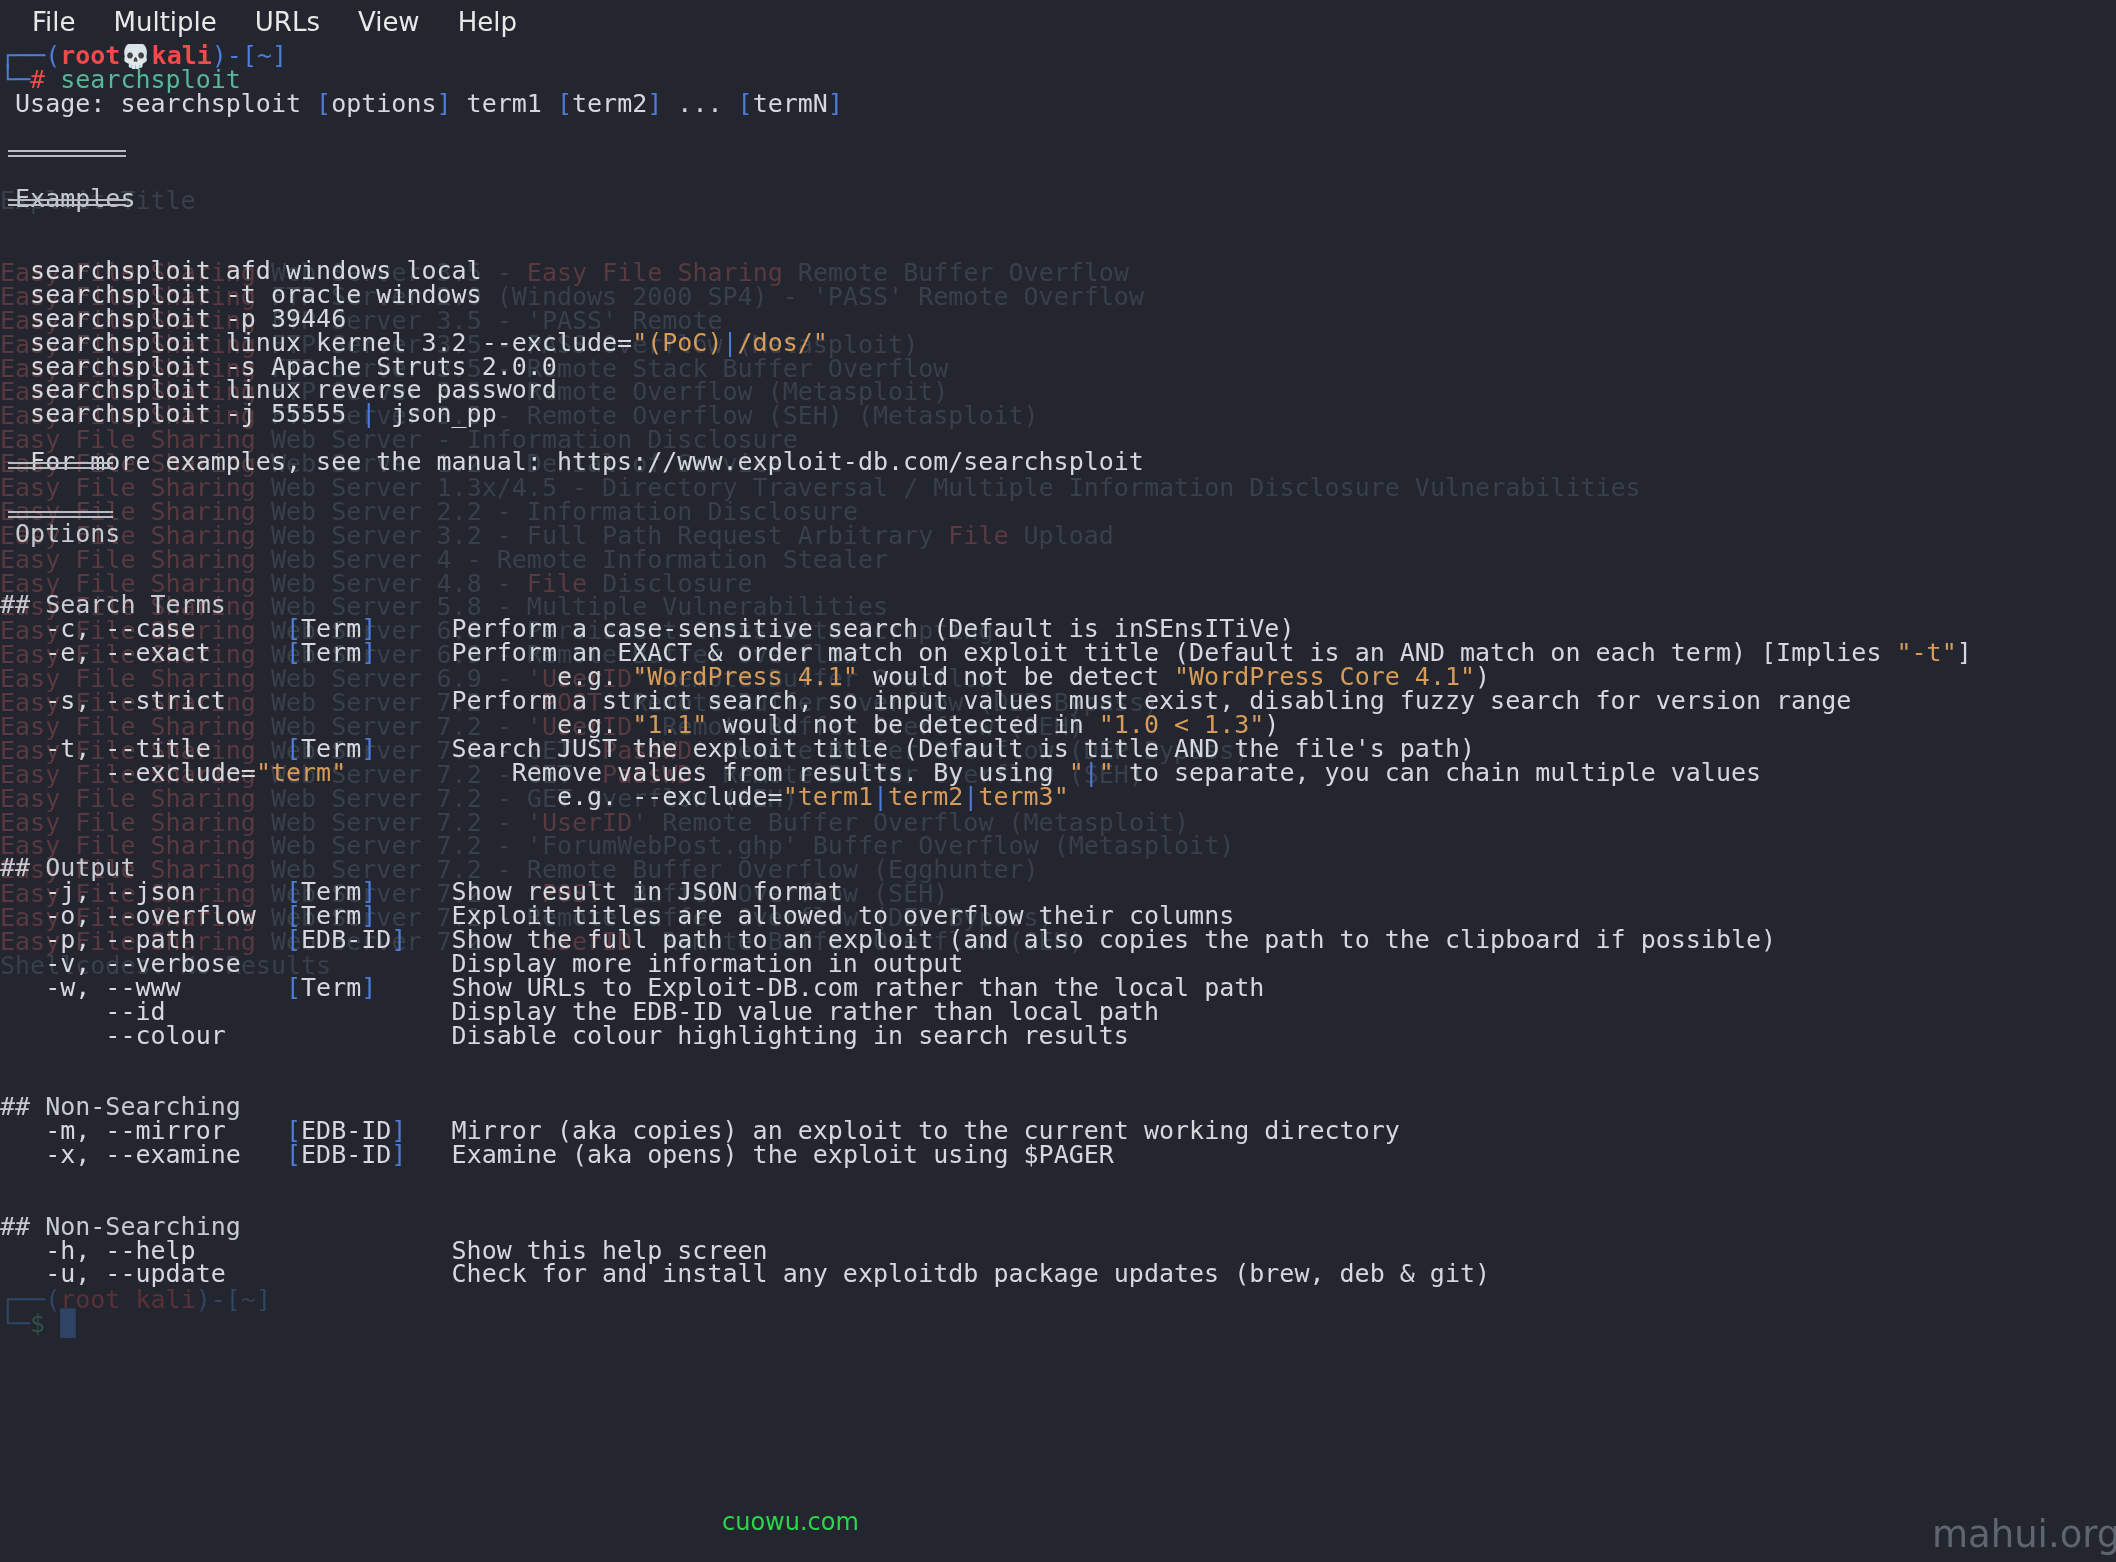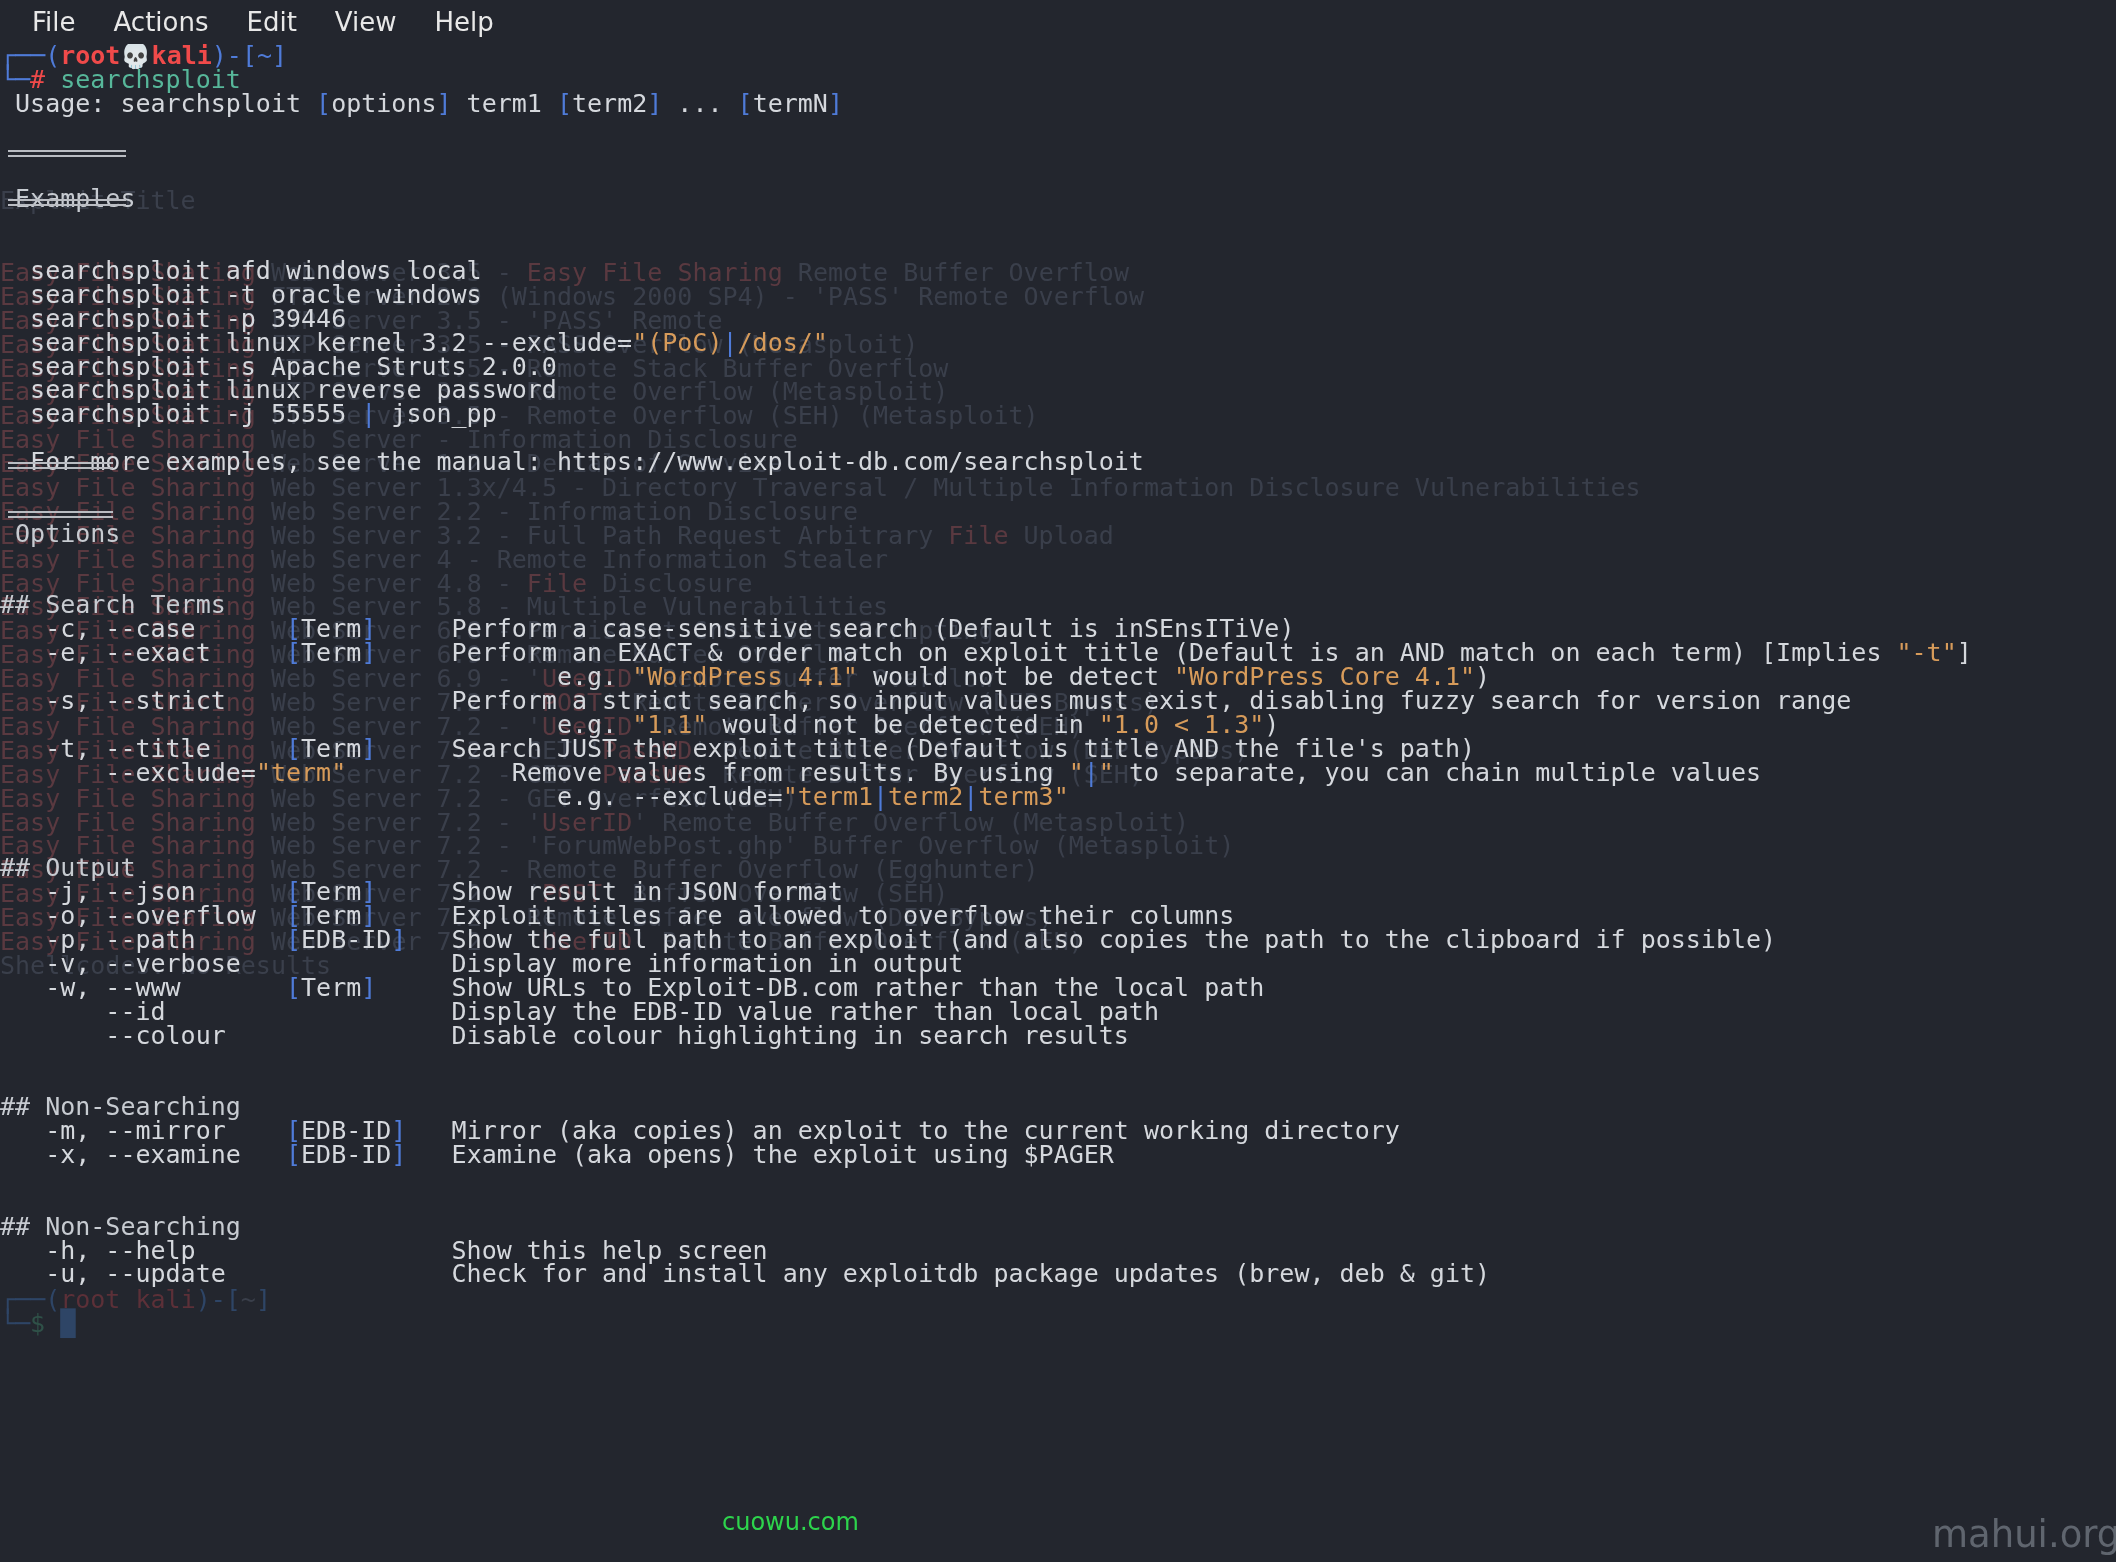--- a/index.html
+++ b/index.html
@@ -113,22 +113,22 @@
     font-size: 37px;
     color: #6f757f;
     opacity: 0.8;
   }
 </style>
 </head>
 <body>
 
 <div id="menubar">
   <div class="menu-item">File</div>
-  <div class="menu-item">Actions</div>
-  <div class="menu-item">Edit</div>
+  <div class="menu-item">Multiple</div>
+  <div class="menu-item">URLs</div>
   <div class="menu-item">View</div>
   <div class="menu-item">Help</div>
 </div>
 
 <div id="terminal">
 
   <div class="layer" id="ghost-layer"><span class="gl">&nbsp;</span><span class="gl">&nbsp;</span><span class="gl">&nbsp;</span><span class="gl">&nbsp;</span><span class="gl">&nbsp;</span><span class="gl">&nbsp;</span><span class="gl"><span class="gtitle">Exploit Title</span></span><span class="gl">&nbsp;</span><span class="gl">&nbsp;</span><span class="gl"><span class="hl">Easy</span> <span class="hl">File</span> <span class="hl">Sharing</span> Web Server 3.5 - <span class="hl">Easy</span> <span class="hl">File</span> <span class="hl">Sharing</span> Remote Buffer Overflow</span><span class="gl"><span class="hl">Easy</span> <span class="hl">File</span> <span class="hl">Sharing</span> FTP Server 2.0 (Windows 2000 SP4) - 'PASS' Remote Overflow</span><span class="gl"><span class="hl">Easy</span> <span class="hl">File</span> <span class="hl">Sharing</span> FTP Server 3.5 - 'PASS' Remote</span><span class="gl"><span class="hl">Easy</span> <span class="hl">File</span> <span class="hl">Sharing</span> FTP Server 3.5 - PASS Overflow (Metasploit)</span><span class="gl"><span class="hl">Easy</span> <span class="hl">File</span> <span class="hl">Sharing</span> FTP Server 3.5 - Remote Stack Buffer Overflow</span><span class="gl"><span class="hl">Easy</span> <span class="hl">File</span> <span class="hl">Sharing</span> FTP Server 3.5 - Remote Overflow (Metasploit)</span><span class="gl"><span class="hl">Easy</span> <span class="hl">File</span> <span class="hl">Sharing</span> FTP Server 3.5 - Remote Overflow (SEH) (Metasploit)</span><span class="gl"><span class="hl">Easy</span> <span class="hl">File</span> <span class="hl">Sharing</span> Web Server - Information Disclosure</span><span class="gl"><span class="hl">Easy</span> <span class="hl">File</span> <span class="hl">Sharing</span> Web Server 1.2 - Denial of Service</span><span class="gl"><span class="hl">Easy</span> <span class="hl">File</span> <span class="hl">Sharing</span> Web Server 1.3x/4.5 - Directory Traversal / Multiple Information Disclosure Vulnerabilities</span><span class="gl"><span class="hl">Easy</span> <span class="hl">File</span> <span class="hl">Sharing</span> Web Server 2.2 - Information Disclosure</span><span class="gl"><span class="hl">Easy</span> <span class="hl">File</span> <span class="hl">Sharing</span> Web Server 3.2 - Full Path Request Arbitrary <span class="hl">File</span> Upload</span><span class="gl"><span class="hl">Easy</span> <span class="hl">File</span> <span class="hl">Sharing</span> Web Server 4 - Remote Information Stealer</span><span class="gl"><span class="hl">Easy</span> <span class="hl">File</span> <span class="hl">Sharing</span> Web Server 4.8 - <span class="hl">File</span> Disclosure</span><span class="gl"><span class="hl">Easy</span> <span class="hl">File</span> <span class="hl">Sharing</span> Web Server 5.8 - Multiple Vulnerabilities</span><span class="gl"><span class="hl">Easy</span> <span class="hl">File</span> <span class="hl">Sharing</span> Web Server 6.8 - Persistent Cross-Site Scripting</span><span class="gl"><span class="hl">Easy</span> <span class="hl">File</span> <span class="hl">Sharing</span> Web Server 6.9 - Remote Buffer Overflow</span><span class="gl"><span class="hl">Easy</span> <span class="hl">File</span> <span class="hl">Sharing</span> Web Server 6.9 - '<span class="hl">UserID</span>' Remote Buffer Overflow</span><span class="gl"><span class="hl">Easy</span> <span class="hl">File</span> <span class="hl">Sharing</span> Web Server 7.2 - '<span class="hl">POST</span>' Remote Buffer Overflow (DEP Bypass)</span><span class="gl"><span class="hl">Easy</span> <span class="hl">File</span> <span class="hl">Sharing</span> Web Server 7.2 - '<span class="hl">UserID</span>' Remote Buffer Overflow (SEH)</span><span class="gl"><span class="hl">Easy</span> <span class="hl">File</span> <span class="hl">Sharing</span> Web Server 7.2 - GET '<span class="hl">PassWD</span>' Remote Buffer Overflow (DEP Bypass)</span><span class="gl"><span class="hl">Easy</span> <span class="hl">File</span> <span class="hl">Sharing</span> Web Server 7.2 - GET '<span class="hl">PassWD</span>' Remote Buffer Overflow (SEH)</span><span class="gl"><span class="hl">Easy</span> <span class="hl">File</span> <span class="hl">Sharing</span> Web Server 7.2 - GET Overflow (SEH)</span><span class="gl"><span class="hl">Easy</span> <span class="hl">File</span> <span class="hl">Sharing</span> Web Server 7.2 - '<span class="hl">UserID</span>' Remote Buffer Overflow (Metasploit)</span><span class="gl"><span class="hl">Easy</span> <span class="hl">File</span> <span class="hl">Sharing</span> Web Server 7.2 - 'ForumWebPost.ghp' Buffer Overflow (Metasploit)</span><span class="gl"><span class="hl">Easy</span> <span class="hl">File</span> <span class="hl">Sharing</span> Web Server 7.2 - Remote Buffer Overflow (Egghunter)</span><span class="gl"><span class="hl">Easy</span> <span class="hl">File</span> <span class="hl">Sharing</span> Web Server 7.2 - '<span class="hl">POST</span>' Buffer Overflow (SEH)</span><span class="gl"><span class="hl">Easy</span> <span class="hl">File</span> <span class="hl">Sharing</span> Web Server 7.2 - Remote Buffer Overflow (DEP Bypass)</span><span class="gl"><span class="hl">Easy</span> <span class="hl">File</span> <span class="hl">Sharing</span> Web Server 7.2 - '<span class="hl">UserID</span>' Remote Buffer Overflow (SEH)</span><span class="gl">Shellcodes: No Results</span><span class="gl">&nbsp;</span><span class="gl">&nbsp;</span><span class="gl">&nbsp;</span><span class="gl">&nbsp;</span><span class="gl">&nbsp;</span><span class="gl">&nbsp;</span><span class="gl">&nbsp;</span><span class="gl">&nbsp;</span><span class="gl">&nbsp;</span><span class="gl">&nbsp;</span><span class="gl">&nbsp;</span><span class="gl">&nbsp;</span><span class="gl">&nbsp;</span><span class="gl"><span class="pr-blue">┌──</span><span class="pr-blue">(</span><span class="pr-red">root&nbsp;kali</span><span class="pr-blue">)-[</span>~<span class="pr-blue">]</span></span><span class="gl"><span class="pr-blue">└─</span><span class="pr-grn">$</span> <span class="pr-blue">█</span></span><span class="gl">&nbsp;</span><span class="gl">&nbsp;</span><span class="gl">&nbsp;</span><span class="gl">&nbsp;</span><span class="gl">&nbsp;</span><span class="gl">&nbsp;</span><span class="gl">&nbsp;</span><span class="gl">&nbsp;</span></div>
 
   <div class="rule" style="left:8px; top:106px; width:118px;">
       <i></i>

